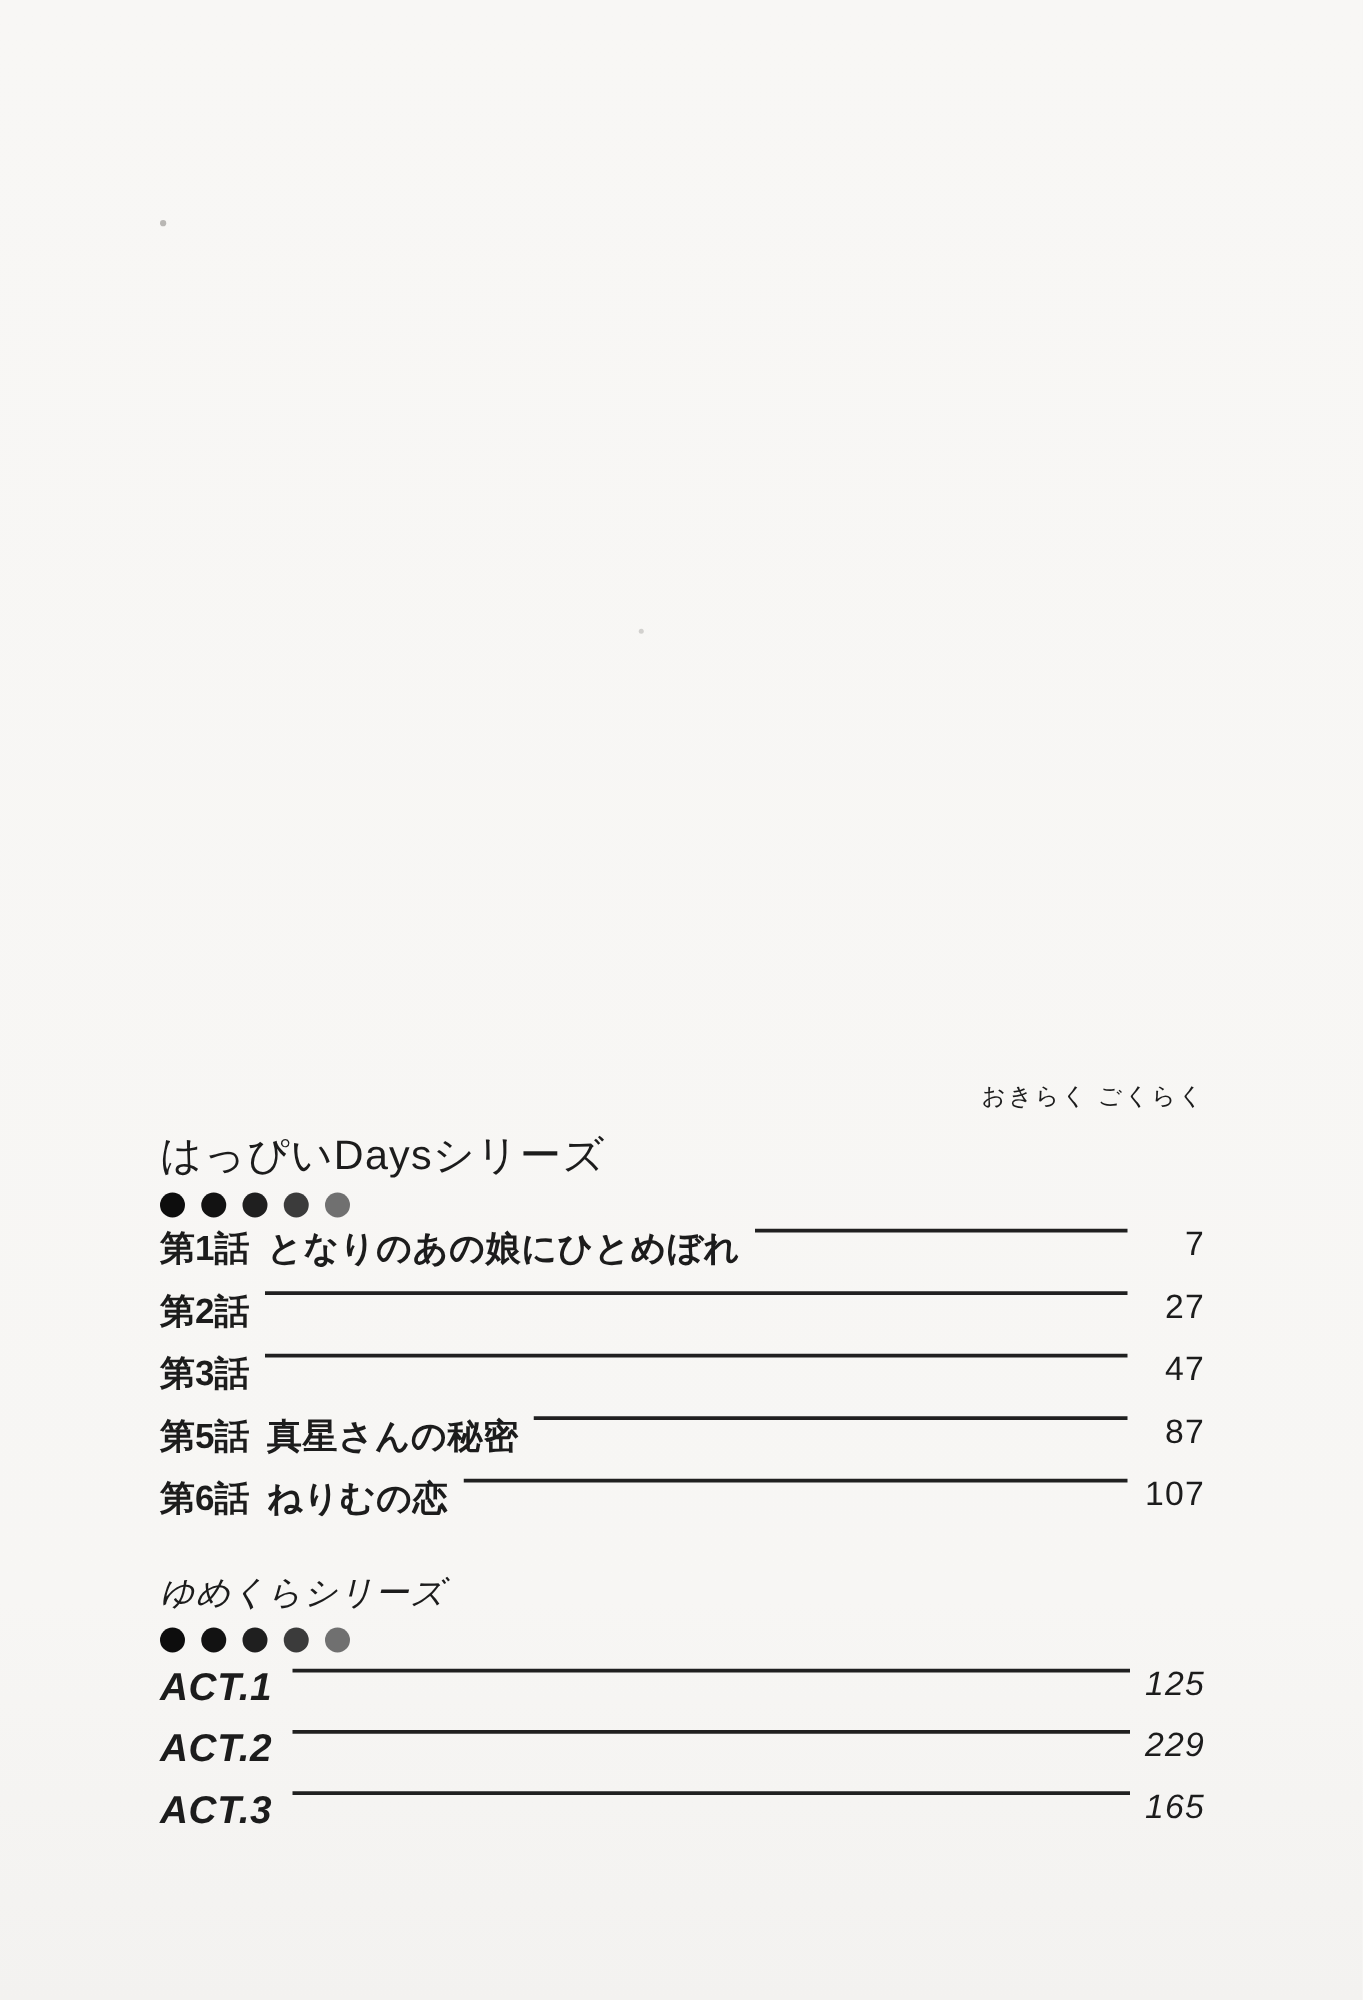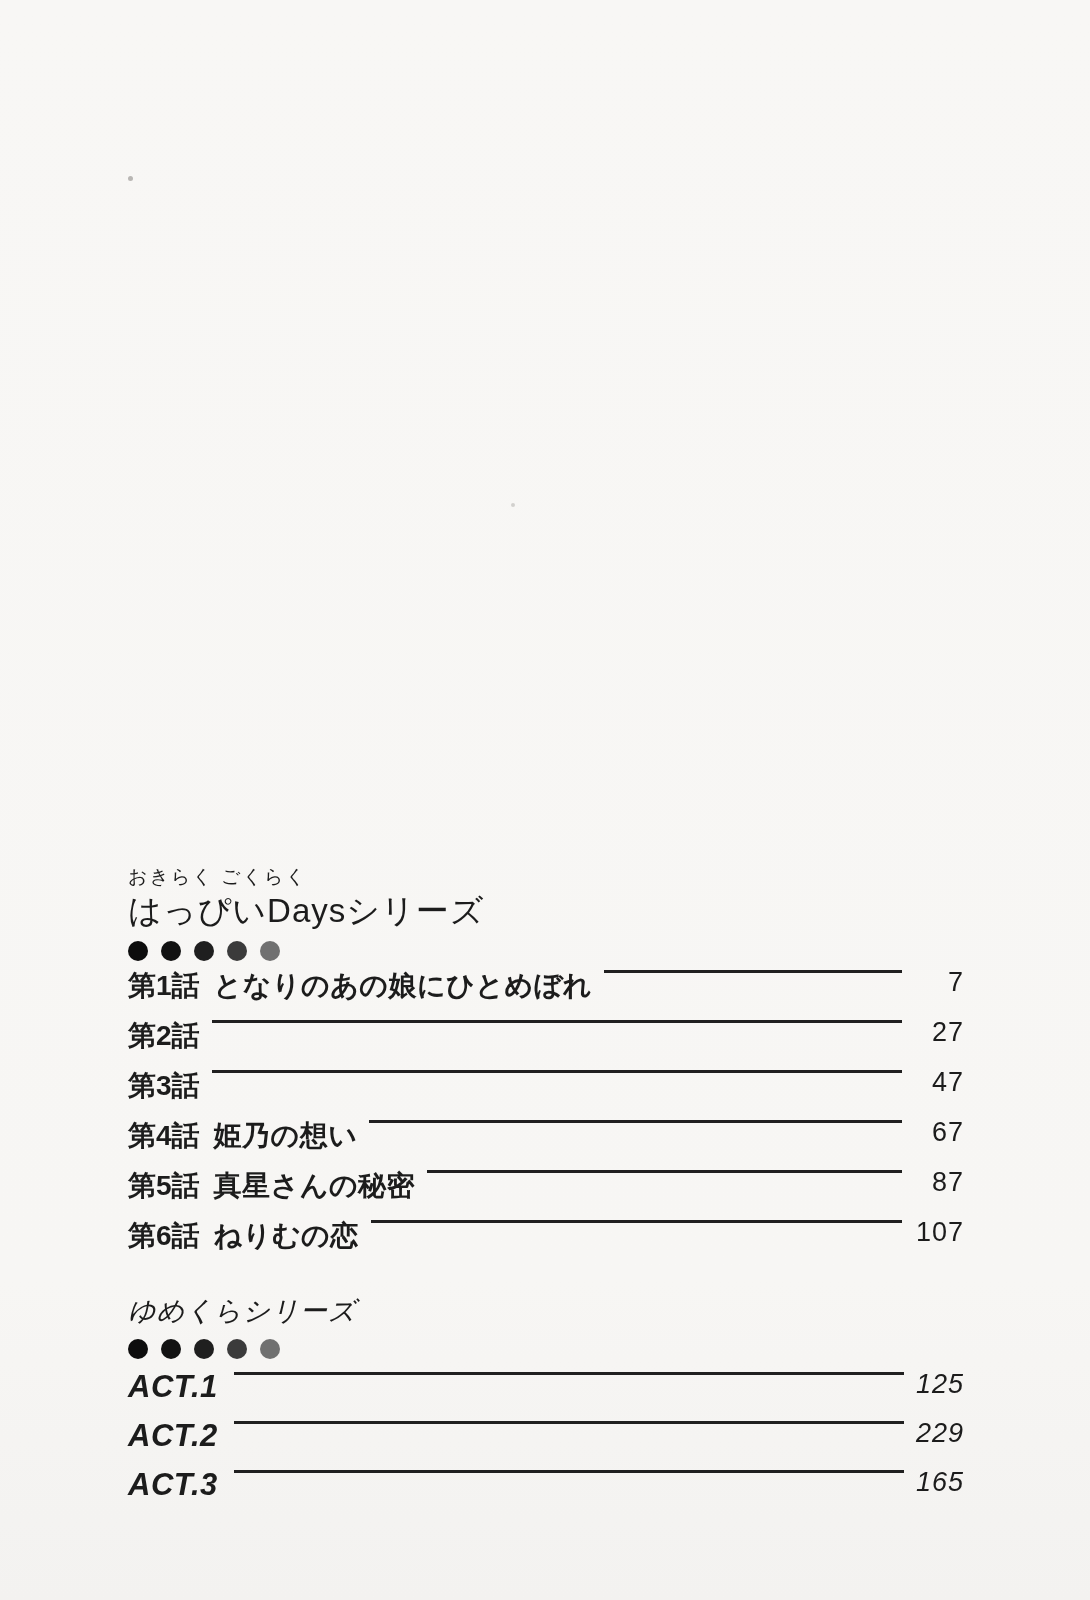--- a/index.html
+++ b/index.html
@@ -19,26 +19,27 @@
   .toc {
     position: absolute;
     left: 128px;
     top: 864px;
     width: 836px;
   }
   .furigana {
     font-size: 19px;
     letter-spacing: 2px;
     font-weight: 400;
+    text-align: right;
   }
   .series-title {
     font-size: 33px;
     font-weight: 400;
     letter-spacing: 1px;
-    margin-top: 1px;
+    margin-top: 14px;
     line-height: 40px;
   }
   .dots {
     display: flex;
     gap: 13px;
     margin-top: 10px;
     height: 20px;
   }
   .dot {
     width: 20px;
@@ -128,26 +129,20 @@
           <span class="entry-label">第2話</span>
           <span class="leader"></span>
           <span class="entry-page">27</span>
         </li>
         <li class="entry">
           <span class="entry-label">第3話</span>
           <span class="leader"></span>
           <span class="entry-page">47</span>
         </li>
         <li class="entry">
-          <span class="entry-label">第4話</span>
-          <span class="entry-title">姫乃の想い</span>
-          <span class="leader"></span>
-          <span class="entry-page">67</span>
-        </li>
-        <li class="entry">
           <span class="entry-label">第5話</span>
           <span class="entry-title">真星さんの秘密</span>
           <span class="leader"></span>
           <span class="entry-page">87</span>
         </li>
         <li class="entry">
           <span class="entry-label">第6話</span>
           <span class="entry-title">ねりむの恋</span>
           <span class="leader"></span>
           <span class="entry-page">107</span>

